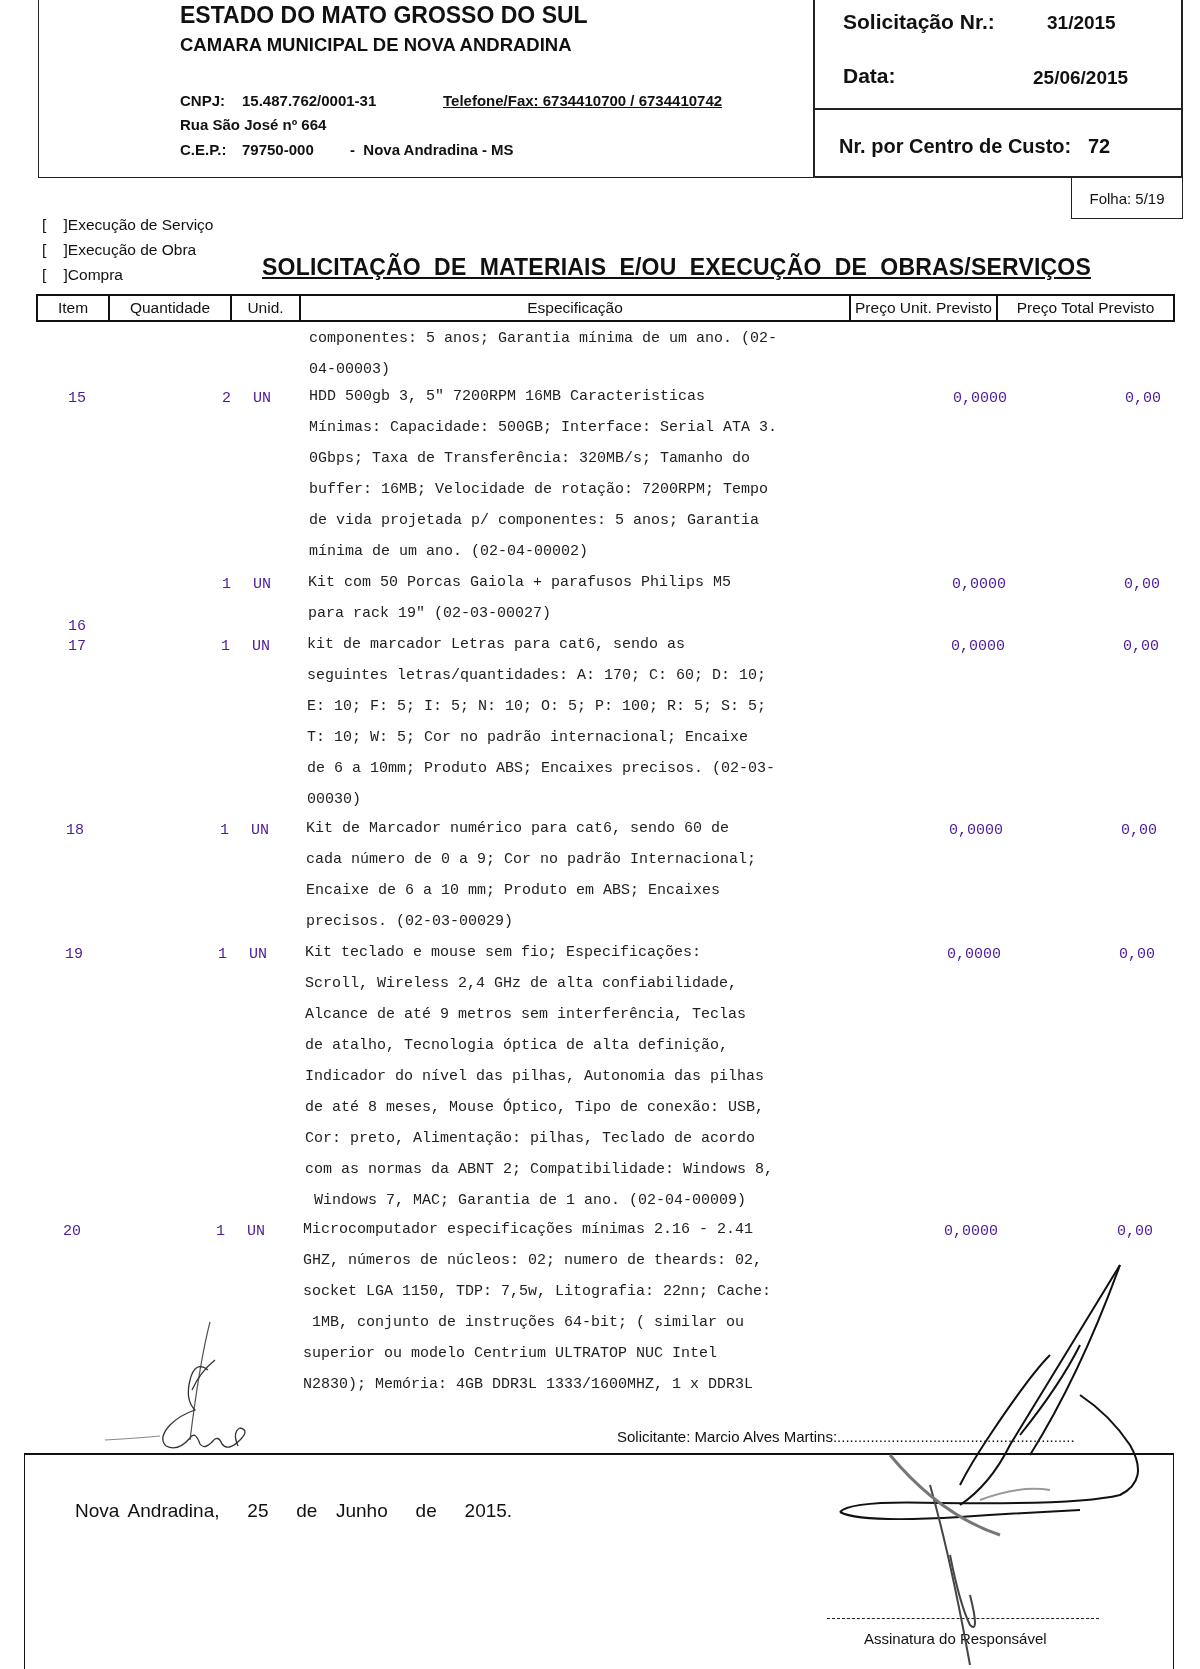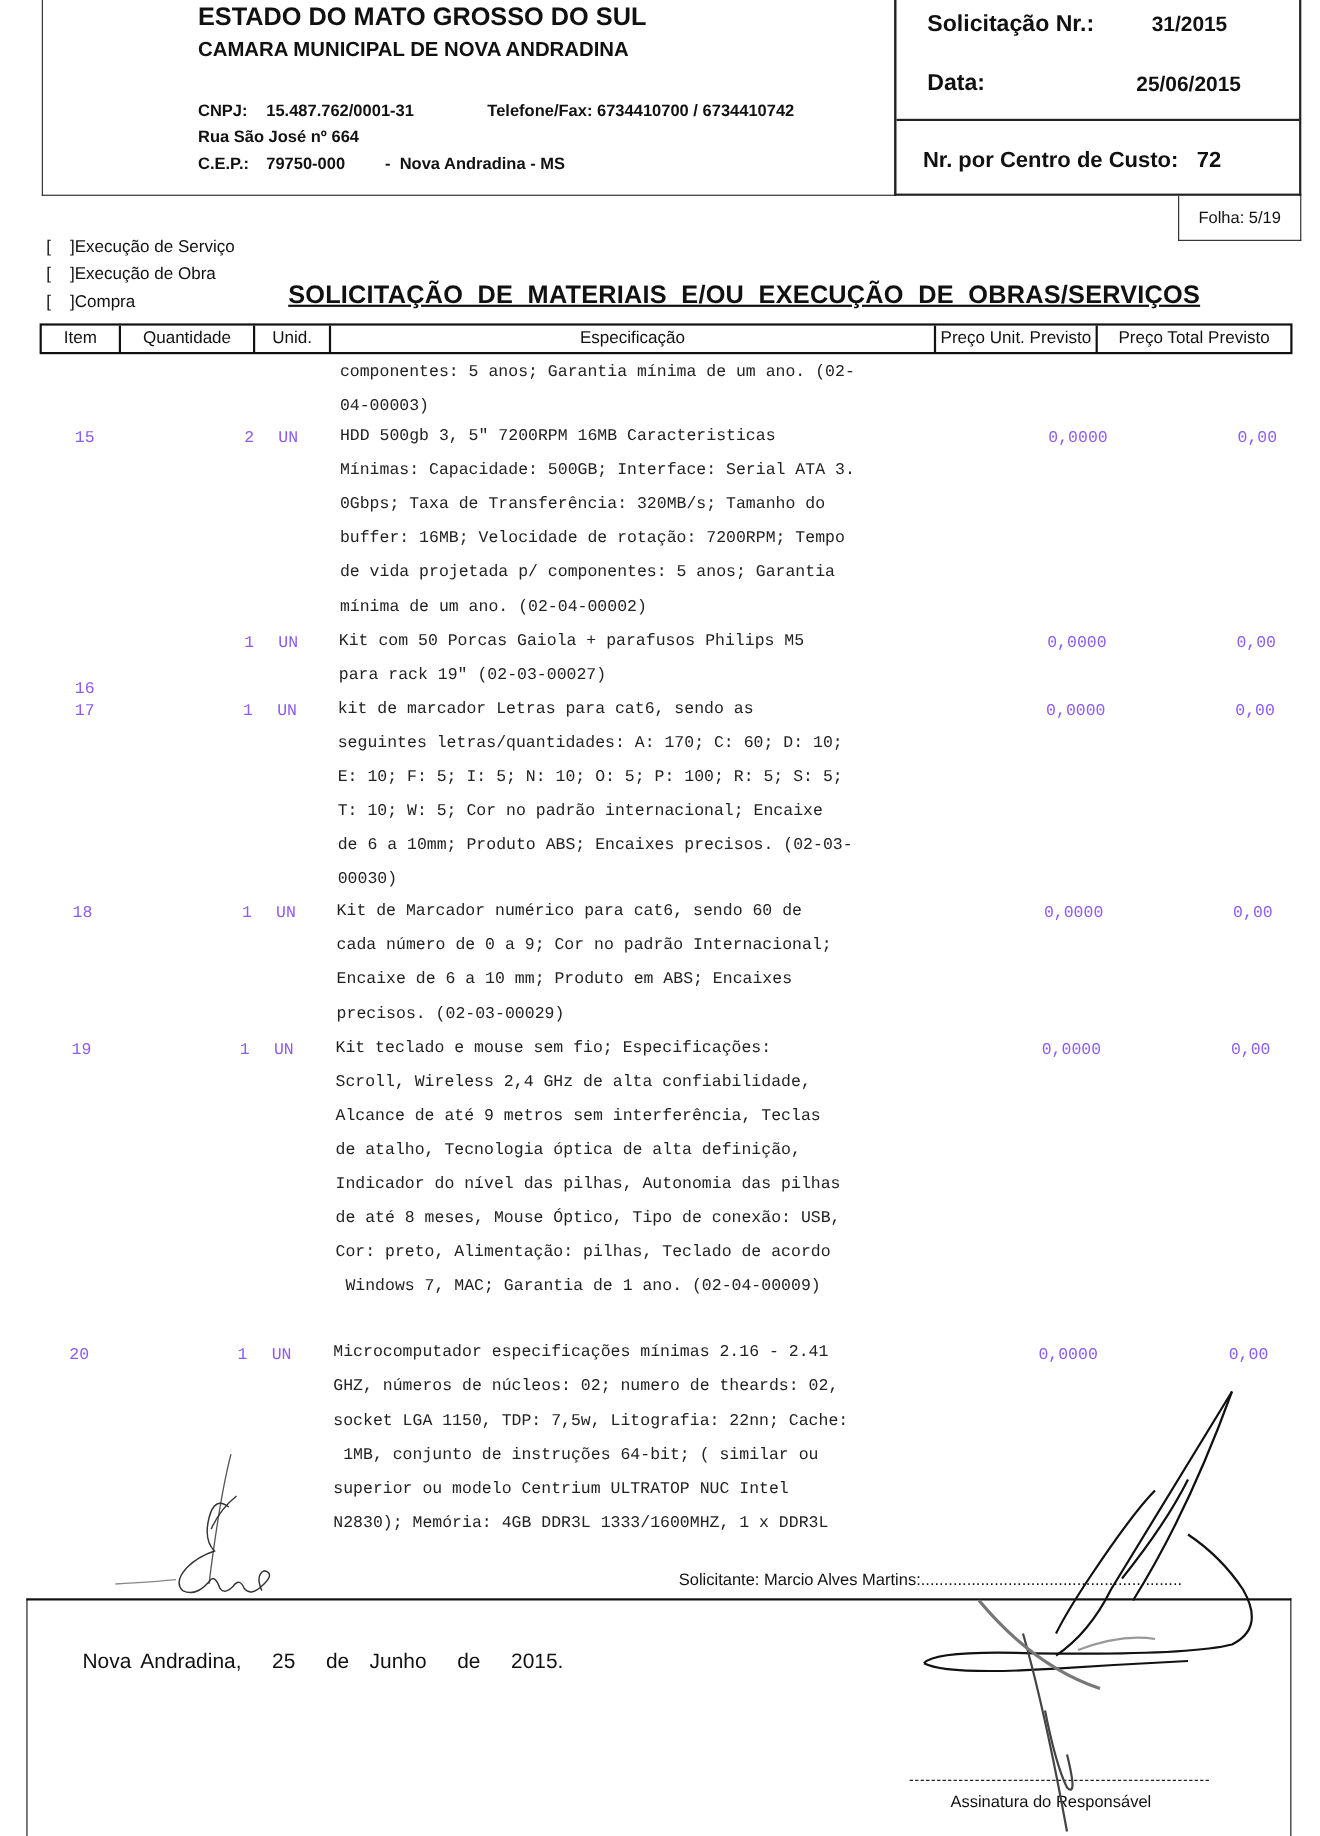--- a/index.html
+++ b/index.html
@@ -47,21 +47,21 @@
       font-size: 15.5px;
     }
     .thead > div {
       border-right: 2px solid #111; display: flex; align-items: center; justify-content: center;
       box-sizing: border-box; height: 100%;
     }
     .thead > div:last-child { border-right: none; }
 
     
     .row { position: absolute; left: 0; width: 1200px; }
-    .cell { position: absolute; font-family: "Liberation Mono", monospace; font-size: 15px; color: #8b5cf6; }
+    .cell { position: absolute; font-family: "Liberation Mono", monospace; font-size: 15px; color: #4c1d95; }
     .spec-line { font-family: "Liberation Mono", monospace; font-size: 15px; color: #222; line-height: 31px; white-space: pre; }
 
     .solicitante { left: 617px; top: 1428px; font-size: 15px; }
     .bottom-box {
       left: 24px; top: 1453px; width: 1150px; height: 230px;
       border-top: 2.5px solid #111; border-left: 1.5px solid #111; border-right: 1.5px solid #111;
       box-sizing: border-box;
     }
     .city-date { left: 75px; top: 1500px; font-size: 19px; word-spacing: 4px; }
     .sig-line { left: 827px; top: 1618px; width: 272px; border-top: 1.5px dashed #222; }
@@ -71,21 +71,21 @@
   </style>
 </head>
 <body>
 
 <div class="abs hdr-left"></div>
 <div class="abs t-state">ESTADO DO MATO GROSSO DO SUL</div>
 <div class="abs t-camara">CAMARA MUNICIPAL DE NOVA ANDRADINA</div>
 
 <div class="abs t-small" style="left:180px; top:92px;">CNPJ:</div>
 <div class="abs t-small" style="left:242px; top:92px;">15.487.762/0001-31</div>
-<div class="abs t-small" style="left:443px; top:92px;">Telefone/Fax: 6734410700 / 6734410742</div>
+<div class="abs t-small" style="left:443px; top:92px;text-decoration:underline;">Telefone/Fax: 6734410700 / 6734410742</div>
 <div class="abs t-small" style="left:180px; top:116px;">Rua São José nº 664</div>
 <div class="abs t-small" style="left:180px; top:141px;">C.E.P.:</div>
 <div class="abs t-small" style="left:242px; top:141px;">79750-000</div>
 <div class="abs t-small" style="left:350px; top:141px; white-space:pre;">-  Nova Andradina - MS</div>
 
 <div class="abs hdr-right">
   <div class="divider"></div>
 </div>
 <div class="abs t-big" style="left:843px; top:10px;">Solicitação Nr.:</div>
 <div class="abs t-big" style="left:1047px; top:10px; font-size:19px; top:12px;">31/2015</div>
@@ -187,20 +187,21 @@
   <div class="cell" style="left:947px; top:4px;">0,0000</div>
   <div class="cell" style="left:1119px; top:4px;">0,00</div>
   <div class="abs" style="left:305px; top:-5px;">
     <div class="spec-line">Kit teclado e mouse sem fio; Especificações:</div>
     <div class="spec-line">Scroll, Wireless 2,4 GHz de alta confiabilidade,</div>
     <div class="spec-line">Alcance de até 9 metros sem interferência, Teclas</div>
     <div class="spec-line">de atalho, Tecnologia óptica de alta definição,</div>
     <div class="spec-line">Indicador do nível das pilhas, Autonomia das pilhas</div>
     <div class="spec-line">de até 8 meses, Mouse Óptico, Tipo de conexão: USB,</div>
     <div class="spec-line">Cor: preto, Alimentação: pilhas, Teclado de acordo</div>
+    <div class="spec-line">com as normas da ABNT 2; Compatibilidade: Windows 8,</div>
     <div class="spec-line"> Windows 7, MAC; Garantia de 1 ano. (02-04-00009)</div>
   </div>
 </div>
 
 <div class="row" style="top:1219px;">
   <div class="cell" style="left:63px; top:4px;">20</div>
   <div class="cell" style="left:216px; top:4px;">1</div>
   <div class="cell" style="left:247px; top:4px;">UN</div>
   <div class="cell" style="left:944px; top:4px;">0,0000</div>
   <div class="cell" style="left:1117px; top:4px;">0,00</div>

